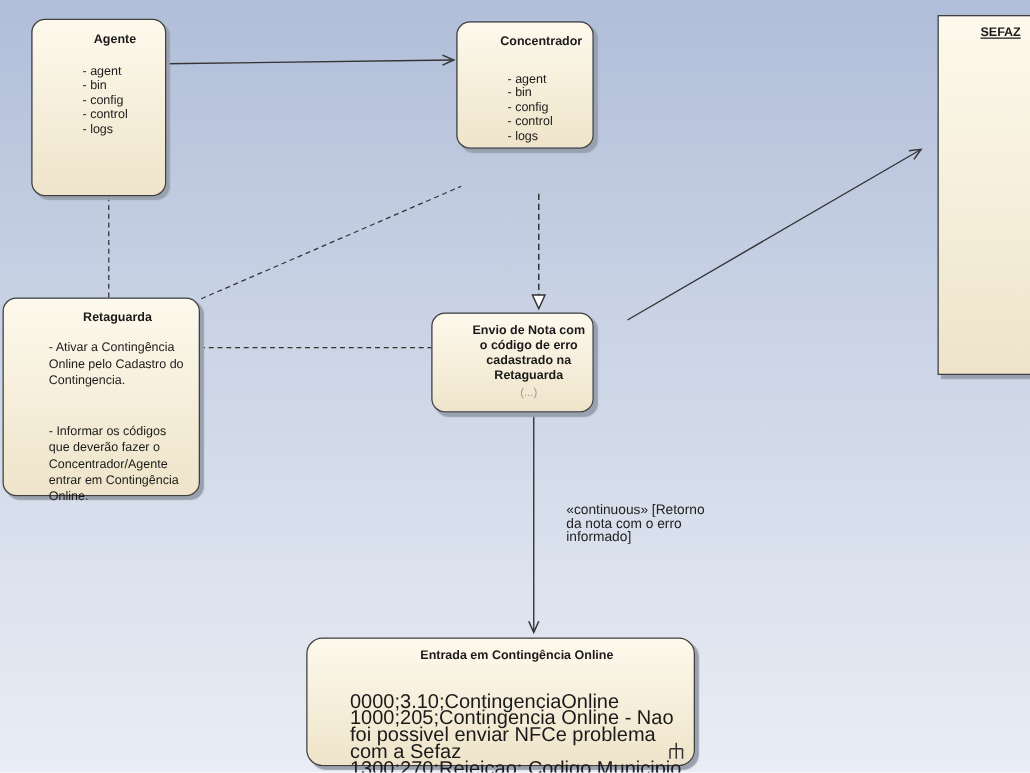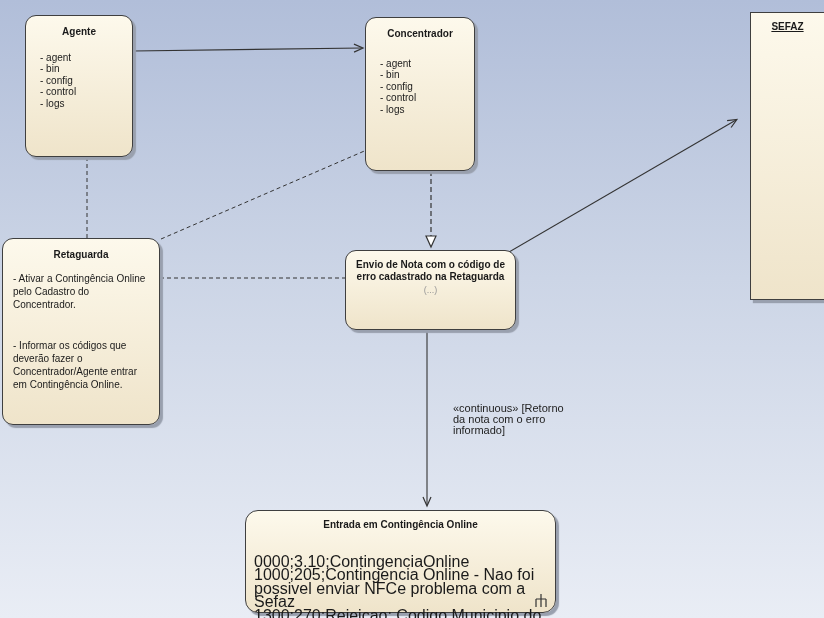--- a/index.html
+++ b/index.html
@@ -19,21 +19,21 @@
     width:824px;height:618px;position:relative;overflow:hidden;
     font-family:"Liberation Sans","DejaVu Sans",sans-serif;
     color:var(--text);
     background:linear-gradient(to bottom,var(--background-top) 0%,var(--background-mid) 45%,var(--background-bottom) 100%);
   }
   .node{
     position:absolute;box-sizing:border-box;
     border:1px solid var(--node-border);
     background:linear-gradient(to bottom,var(--node-fill-top),var(--node-fill-bottom));
     box-shadow:3px 3px 1px var(--shadow);
-    font-size:10px;line-height:11.5px;
+    font-size:10px;line-height:11.5px;padding-left:26px;
   }
   .rounded{border-radius:11px;}
   .node-title{font-weight:bold;text-align:center;font-size:10px;padding-top:10px;}
   .attr-list{padding:14px 0 0 14px;}
   .attr-item{height:11.5px;}
   .para{padding:0 8px 0 10px;line-height:13px;}
   .code-lines{padding:24px 0 0 8px;font-size:16px;line-height:13.5px;}
   svg.wires{position:absolute;left:0;top:0;width:824px;height:618px;pointer-events:none;}
   .float-label{
     position:absolute;font-size:11px;line-height:11px;color:#222;
@@ -73,42 +73,42 @@
   <div class="node-title">Agente</div>
   <div class="attr-list">
     <div class="attr-item">- agent</div>
     <div class="attr-item">- bin</div>
     <div class="attr-item">- config</div>
     <div class="attr-item">- control</div>
     <div class="attr-item">- logs</div>
   </div>
 </div>
 
-<div class="node rounded" style="left:365px;top:17px;width:110px;height:154px;">
+<div class="node rounded" style="left:365px;top:17px;width:110px;height:102px;">
   <div class="node-title">Concentrador</div>
   <div class="attr-list" style="padding-top:18px;">
     <div class="attr-item">- agent</div>
     <div class="attr-item">- bin</div>
     <div class="attr-item">- config</div>
     <div class="attr-item">- control</div>
     <div class="attr-item">- logs</div>
   </div>
 </div>
 
 <div class="node" style="left:736px;top:12px;width:75px;height:288px;margin-left:14px;">
   <div class="node-title" style="text-decoration:underline;padding-top:8px;">SEFAZ</div>
 </div>
 
-<div class="node rounded" style="left:2px;top:238px;width:158px;height:187px;">
+<div class="node rounded" style="left:2px;top:238px;width:158px;height:159px;">
   <div class="node-title">Retaguarda</div>
-  <div class="para" style="margin-top:11px;">- Ativar a Contingência Online pelo Cadastro do Concentrador.</div>
+  <div class="para" style="margin-top:11px;">- Ativar a Contingência Online pelo Cadastro do Contingencia.</div>
   <div class="para" style="margin-top:28px;">- Informar os códigos que deverão fazer o Concentrador/Agente entrar em Contingência Online.</div>
 </div>
 
-<div class="node rounded" style="left:345px;top:250px;width:171px;height:80px;">
+<div class="node rounded" style="left:345px;top:250px;width:130px;height:80px;">
   <div class="node-title" style="padding:8px 6px 0 6px;line-height:12px;">Envio de Nota com o código de erro cadastrado na Retaguarda</div>
   <div class="subtitle">(...)</div>
 </div>
 
 <div class="float-label" style="left:453px;top:403px;width:116px;">«continuous» [Retorno da nota com o erro informado]</div>
 
 <div class="node rounded" style="left:245px;top:510px;width:311px;height:103px;border-radius:13px;">
   <div class="node-title" style="padding-top:8px;">Entrada em Contingência Online</div>
   <div class="code-lines">
     <div>0000;3.10;ContingenciaOnline</div>

